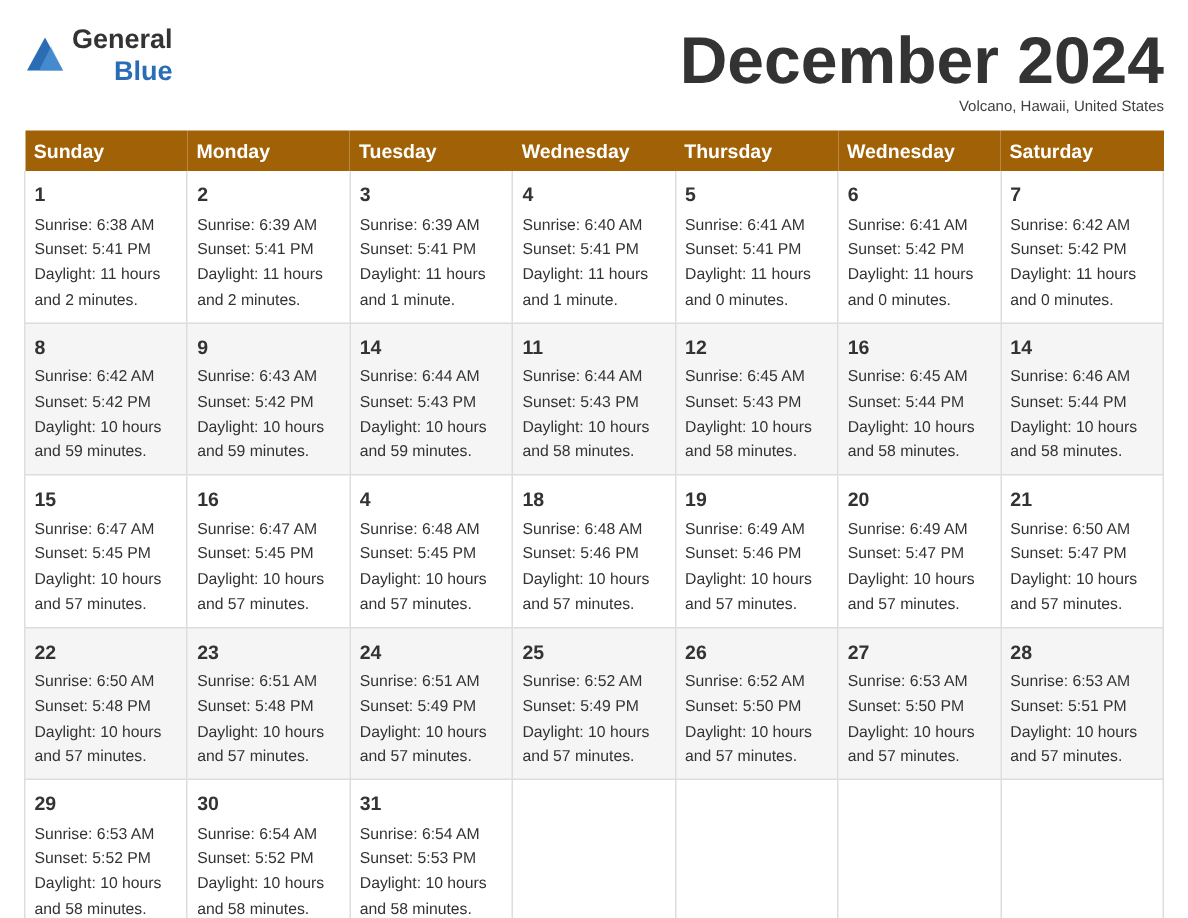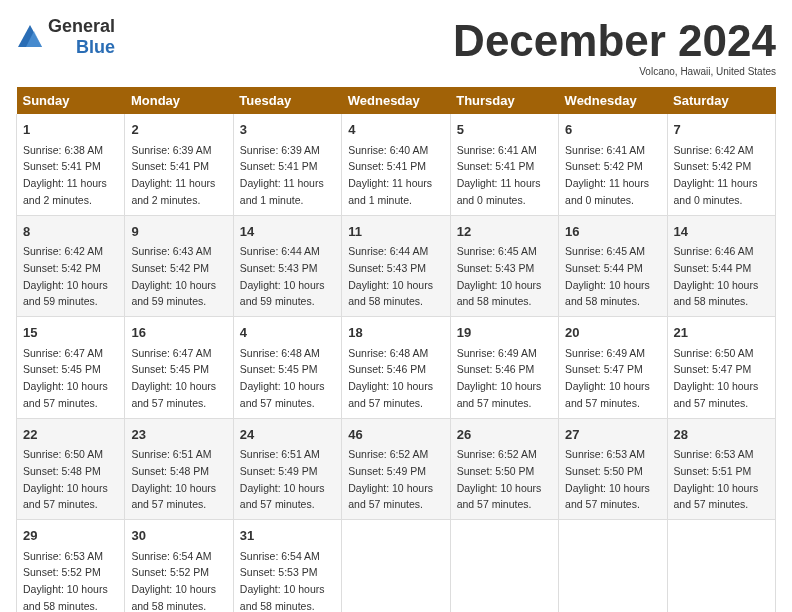--- a/index.html
+++ b/index.html
@@ -174,21 +174,21 @@
         <td><span class="day-num">21</span>
 <span class="day-info">Sunrise: 6:50 AM<br>Sunset: 5:47 PM<br>Daylight: 10 hours and 57 minutes.</span></td>
       </tr>
       <tr>
         <td><span class="day-num">22</span>
 <span class="day-info">Sunrise: 6:50 AM<br>Sunset: 5:48 PM<br>Daylight: 10 hours and 57 minutes.</span></td>
         <td><span class="day-num">23</span>
 <span class="day-info">Sunrise: 6:51 AM<br>Sunset: 5:48 PM<br>Daylight: 10 hours and 57 minutes.</span></td>
         <td><span class="day-num">24</span>
 <span class="day-info">Sunrise: 6:51 AM<br>Sunset: 5:49 PM<br>Daylight: 10 hours and 57 minutes.</span></td>
-        <td><span class="day-num">46</span>
+        <td><span class="day-num">25</span>
 <span class="day-info">Sunrise: 6:52 AM<br>Sunset: 5:49 PM<br>Daylight: 10 hours and 57 minutes.</span></td>
         <td><span class="day-num">26</span>
 <span class="day-info">Sunrise: 6:52 AM<br>Sunset: 5:50 PM<br>Daylight: 10 hours and 57 minutes.</span></td>
         <td><span class="day-num">27</span>
 <span class="day-info">Sunrise: 6:53 AM<br>Sunset: 5:50 PM<br>Daylight: 10 hours and 57 minutes.</span></td>
         <td><span class="day-num">28</span>
 <span class="day-info">Sunrise: 6:53 AM<br>Sunset: 5:51 PM<br>Daylight: 10 hours and 57 minutes.</span></td>
       </tr>
       <tr>
         <td><span class="day-num">29</span>

